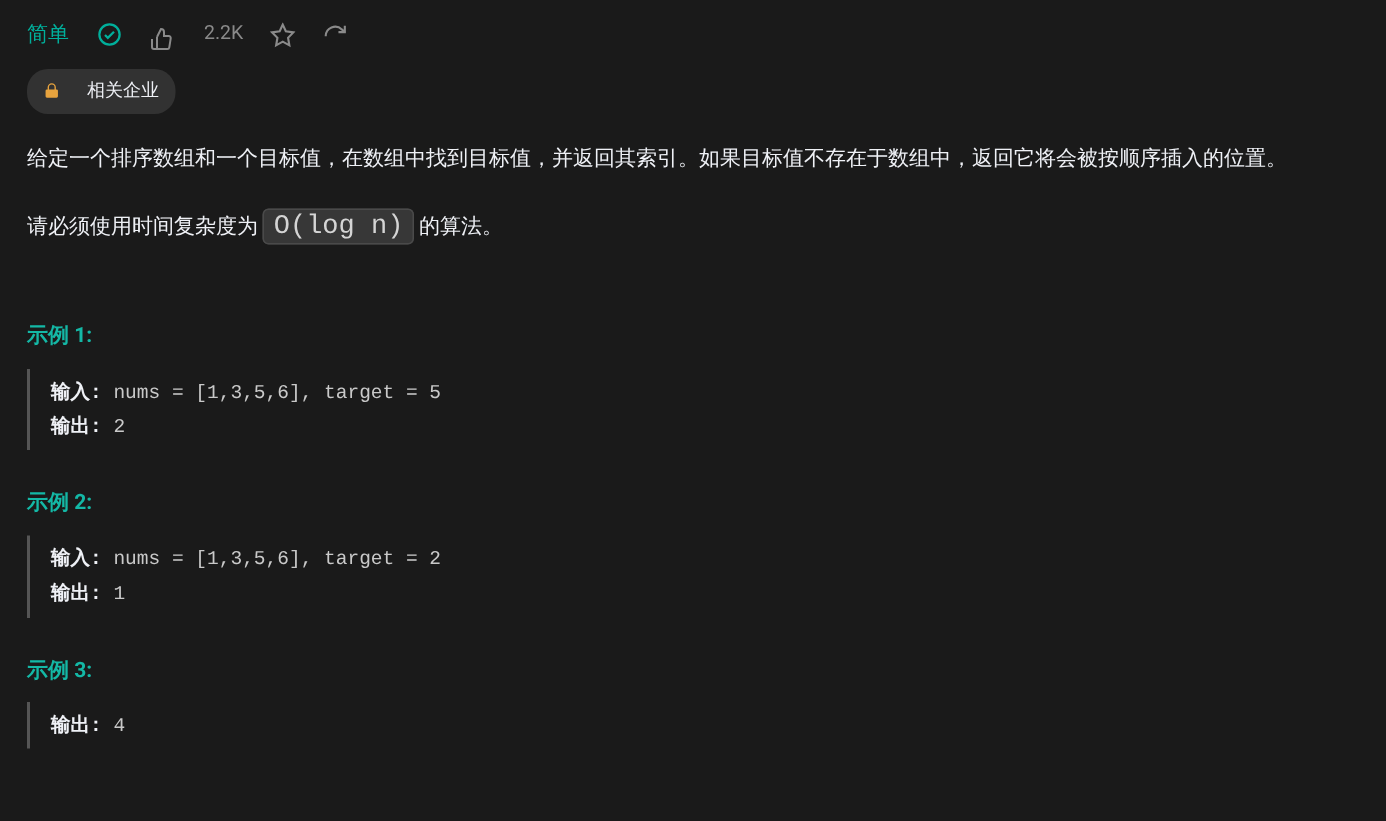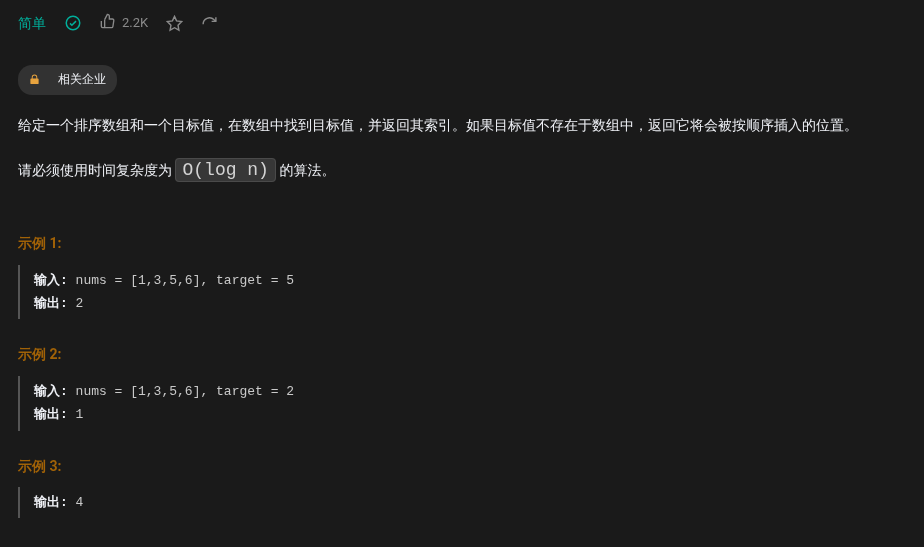--- a/index.html
+++ b/index.html
@@ -11,30 +11,30 @@
     line-height: 1.6;
     width: 924px;
     height: 547px;
     overflow: hidden;
     padding: 12px 18px;
   }
   .header-row {
     display: flex;
     align-items: center;
     gap: 18px;
-    margin-bottom: 31px;
+    margin-bottom: 12px;
   }
   .difficulty {
     color: #00af9b;
     font-size: 14px;
   }
   .icon-btn {
     display: inline-flex;
-    align-items: flex-start;
-    gap: 6px;
+    align-items: flex-end;
+    gap: 20px;
     color: #8a8a8a;
     cursor: pointer;
   }
   .icon-btn svg { display: block; }
   .like-count {
     color: #8a8a8a;
     font-size: 13px;
   }
   .tag-pill {
     display: inline-flex;
@@ -59,21 +59,21 @@
     background: #373737;
     border: 1px solid #4a4a4a;
     border-radius: 4px;
     padding: 1px 6px;
     font-family: Menlo, Monaco, Consolas, "Courier New", monospace;
     font-size: 18px;
     color: #d4d4d4;
   }
   .example-title {
     font-weight: 700;
-    color: #a16207;
+    color: #14b8a6;
     margin: 24px 0 10px 0;
     font-size: 14px;
   }
   .example-title:first-of-type { margin-top: 46px; }
   .example-block {
     border-left: 2px solid #555;
     padding: 4px 0 4px 14px;
     font-family: Menlo, Monaco, Consolas, "Courier New", monospace;
     font-size: 13px;
     line-height: 1.8;

